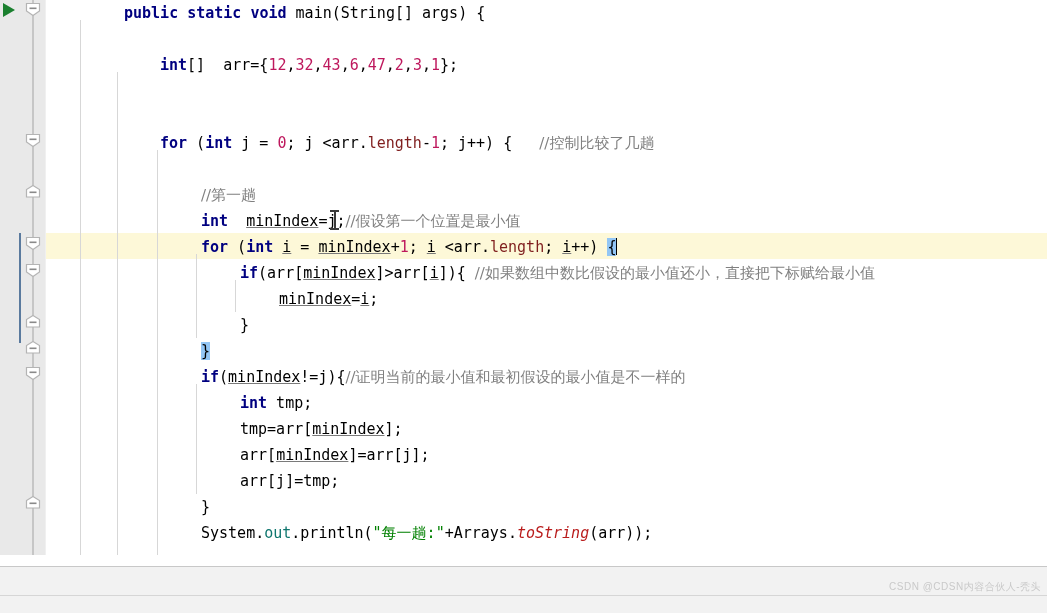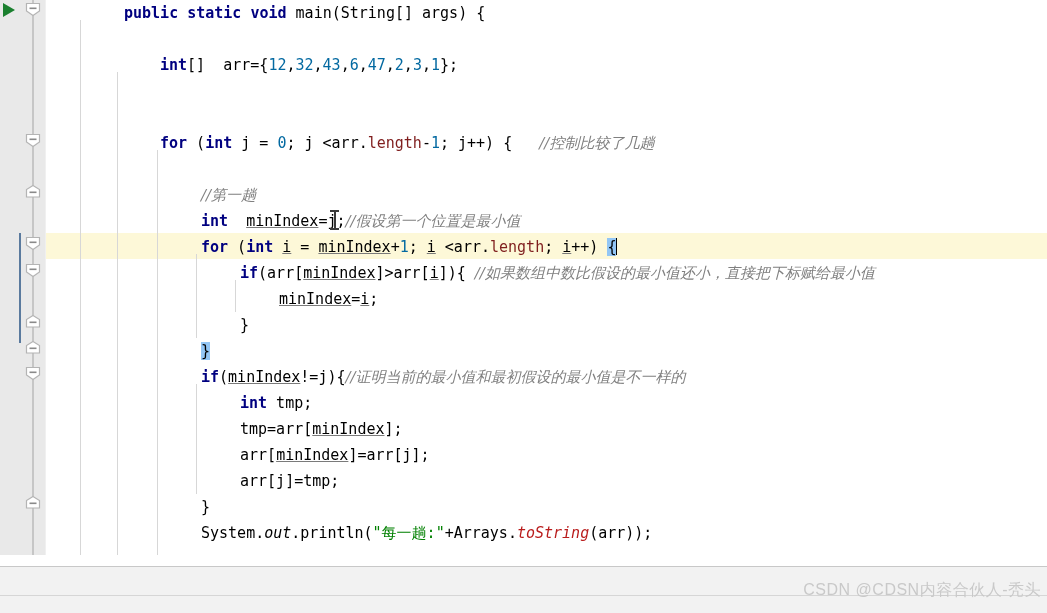--- a/index.html
+++ b/index.html
@@ -52,27 +52,27 @@
     position:absolute;left:0;top:0;right:0;
     font-family:"DejaVu Sans Mono","Liberation Mono",monospace;
     font-size:15px;line-height:26px;white-space:pre;
   }
   .ln{
     position:absolute;left:0;height:26px;line-height:26px;white-space:pre;
   }
 
   
   .kw{color:#000080;font-weight:bold;}
-  .num{color:#0369a1;}
+  .num{color:#be185d;}
   .pln{color:#000000;}
   .fld{color:#7f1d1d;}
-  .fldi{color:#000000;font-style:italic;}
+  .fldi{color:#0f766e;}
   .mi{color:#b91c1c;font-style:italic;}
   .str{color:#008000;}
-  .cmt{color:#808080;font-style:italic;font-family:"DejaVu Serif","Liberation Serif",serif;}
+  .cmt{color:#808080;font-family:"DejaVu Serif","Liberation Serif",serif;}
   .var{color:#000000;text-decoration:underline;text-decoration-color:#7a7a7a;margin-top:24px;}
   .brace-hl{background:#93c6f5;color:#000000;}
 
   .caret{
     display:inline-block;width:1px;height:17px;background:#000000;
     vertical-align:-3px;margin-left:0px;
   }
   
   .ibeam{
     position:absolute;left:330px;top:210px;width:9px;height:20px;pointer-events:none;
@@ -91,21 +91,21 @@
   }
   .statusbar{
     position:absolute;left:0;top:595px;width:1047px;height:18px;background:#f2f2f2;
     border-top:1px solid #d6d6d6;
   }
   
   .stub{position:absolute;top:555px;height:11px;background:#ffffff;border-right:1px solid #d0d0d0;}
 
   .watermark{
     position:absolute;right:6px;top:580px;
-    font-family:"Liberation Sans",sans-serif;font-size:16px;color:#c9c9c9;
+    font-family:"Liberation Sans",sans-serif;font-size:10px;color:#c9c9c9;
     letter-spacing:0.5px;white-space:nowrap;
   }
 </style>
 </head>
 <body>
 
 <div class="ide">
 
   <div class="editor">
     <div class="hl-line top"></div>

